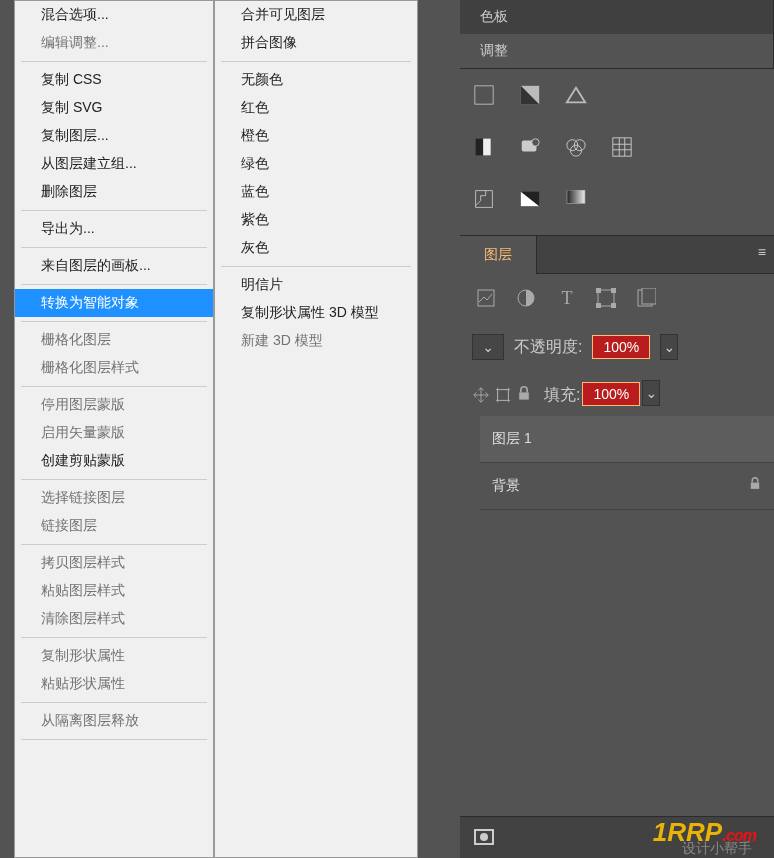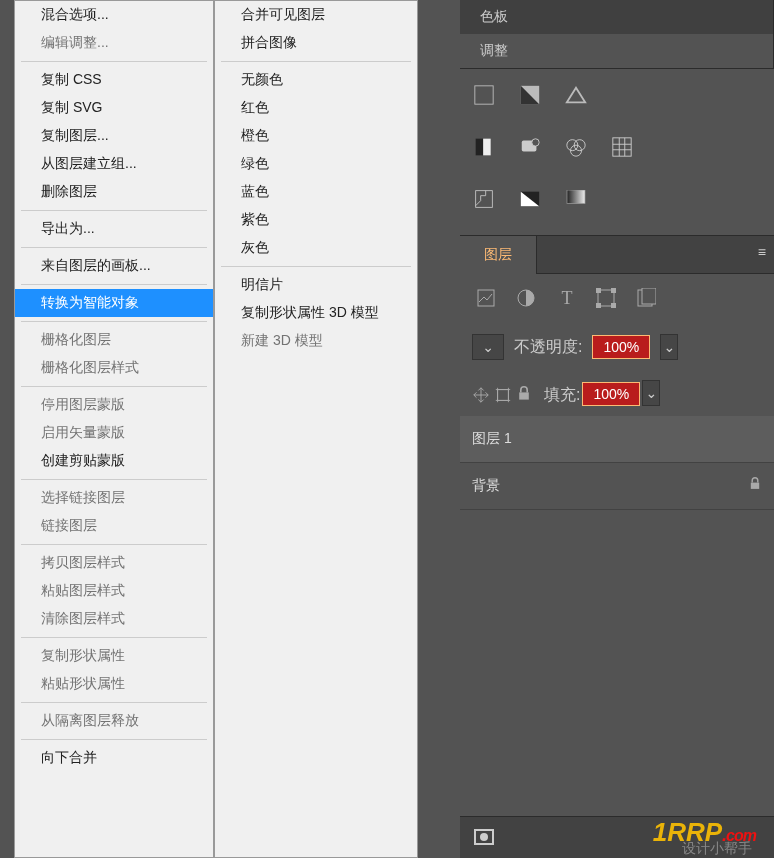--- a/index.html
+++ b/index.html
@@ -34,21 +34,21 @@
 
 .control-row { display: flex; align-items: center; gap: 10px; padding: 10px 12px; color: #ccc; }
 .dropdown-btn { width: 32px; height: 26px; background: #464646; border: 1px solid #333; display: flex; align-items: center; justify-content: center; color: #ccc; }
 .label-txt { font-size: 16px; }
 .pct-box { background: #b91c1c; border: 1px solid #fdba74; padding: 3px 10px; color: #fff; min-width: 56px; text-align: right; }
 .tri-btn { width: 18px; height: 26px; background: #464646; border: 1px solid #333; display: flex; align-items: center; justify-content: center; }
 
 .lock-row { display: flex; gap: 2px; align-items: flex-end; padding: 10px 4px 10px 12px; color: #ccc; }
 .lock-ico { width: 20px; height: 20px; color: #aaa; }
 
-.layer-entry { display: flex; align-items: flex-start; padding: 14px 12px; color: #ddd; border-bottom: 1px solid #424242; background: #535353; }
+.layer-entry { display: flex; align-items: flex-start; padding: 14px 12px; color: #ddd; border-bottom: 1px solid #424242; background: #535353; margin-left: 20px; }
 .layer-entry.sel { background: #5d5d5d; }
 .layer-name { flex: 1; }
 .lock-ind { color: #aaa; }
 
 .bottom-bar { position: absolute; bottom: 0; left: 460px; width: 314px; height: 42px; background: #424242; border-top: 1px solid #2b2b2b; display: flex; align-items: center; padding: 0 14px; }
 .bb-ico { width: 22px; height: 22px; color: #ccc; margin-right: 20px; }
 
 .watermark { position: absolute; right: 18px; bottom: 10px; font-weight: 900; font-size: 26px; font-style: italic; }
 .wm1 { color: #eab308; }
 .wm2 { color: #e11; letter-spacing: -1px; }
@@ -247,21 +247,20 @@
     <div class="menu-sep"></div>
     <div class="menu-item disabled">拷贝图层样式</div>
     <div class="menu-item disabled">粘贴图层样式</div>
     <div class="menu-item disabled">清除图层样式</div>
     <div class="menu-sep"></div>
     <div class="menu-item disabled">复制形状属性</div>
     <div class="menu-item disabled">粘贴形状属性</div>
     <div class="menu-sep"></div>
     <div class="menu-item disabled">从隔离图层释放</div>
     <div class="menu-sep"></div>
-    <div class="menu-item">向下合并</div>
   </div>
 <div class="menu-col menu2" id="menu2">
     <div class="menu-item">合并可见图层</div>
     <div class="menu-item">拼合图像</div>
     <div class="menu-sep"></div>
     <div class="menu-item">无颜色</div>
     <div class="menu-item">红色</div>
     <div class="menu-item">橙色</div>
     <div class="menu-item">绿色</div>
     <div class="menu-item">蓝色</div>

